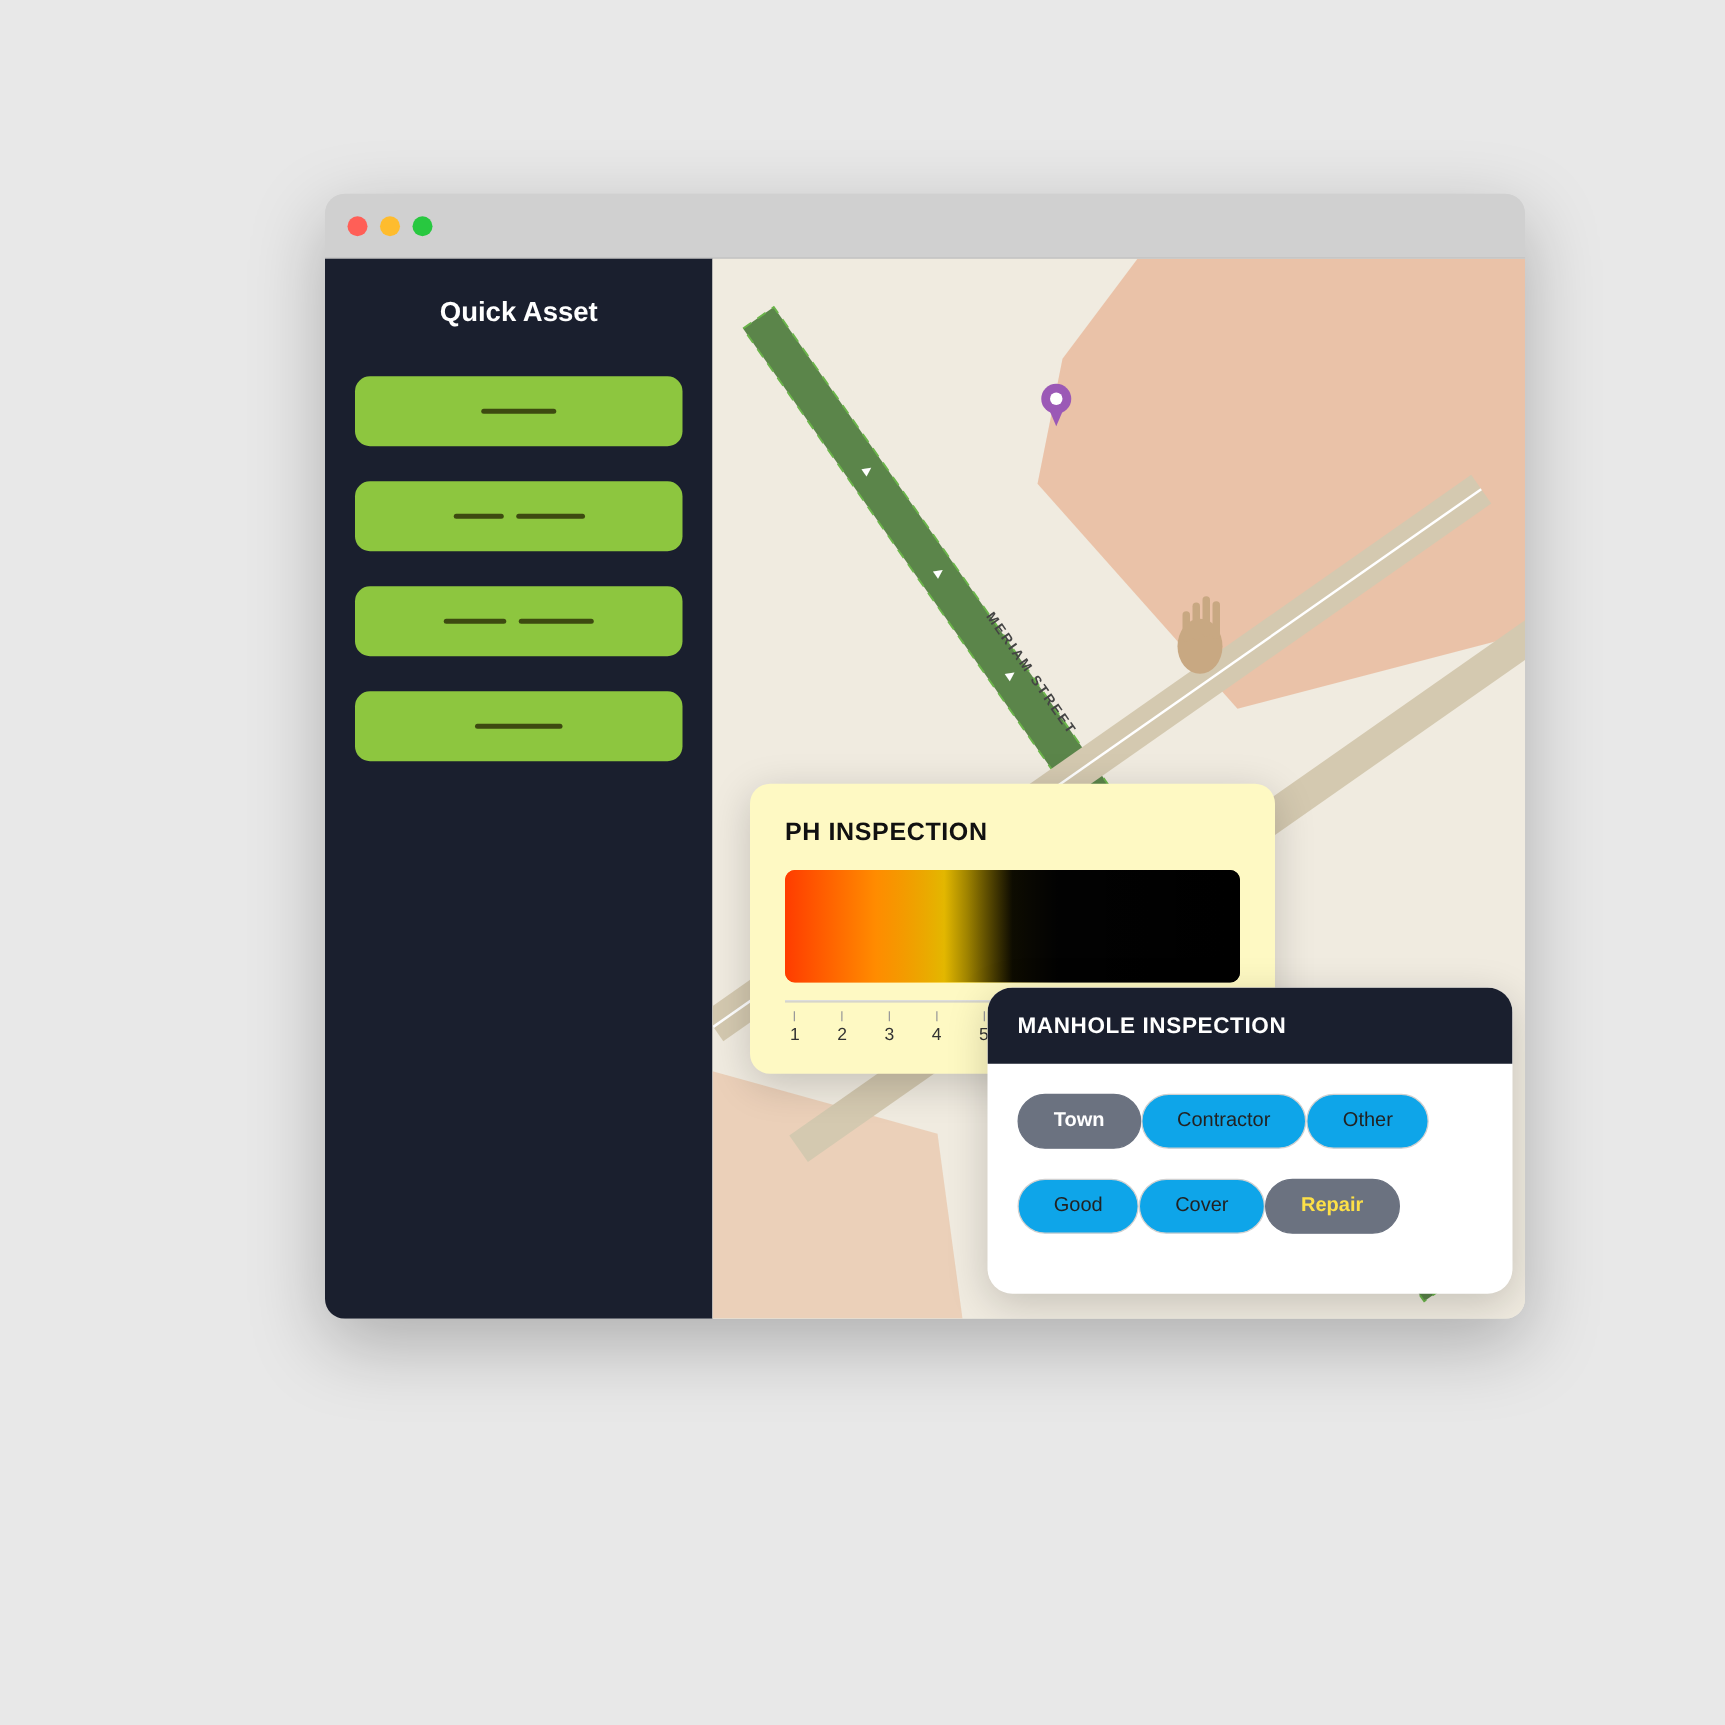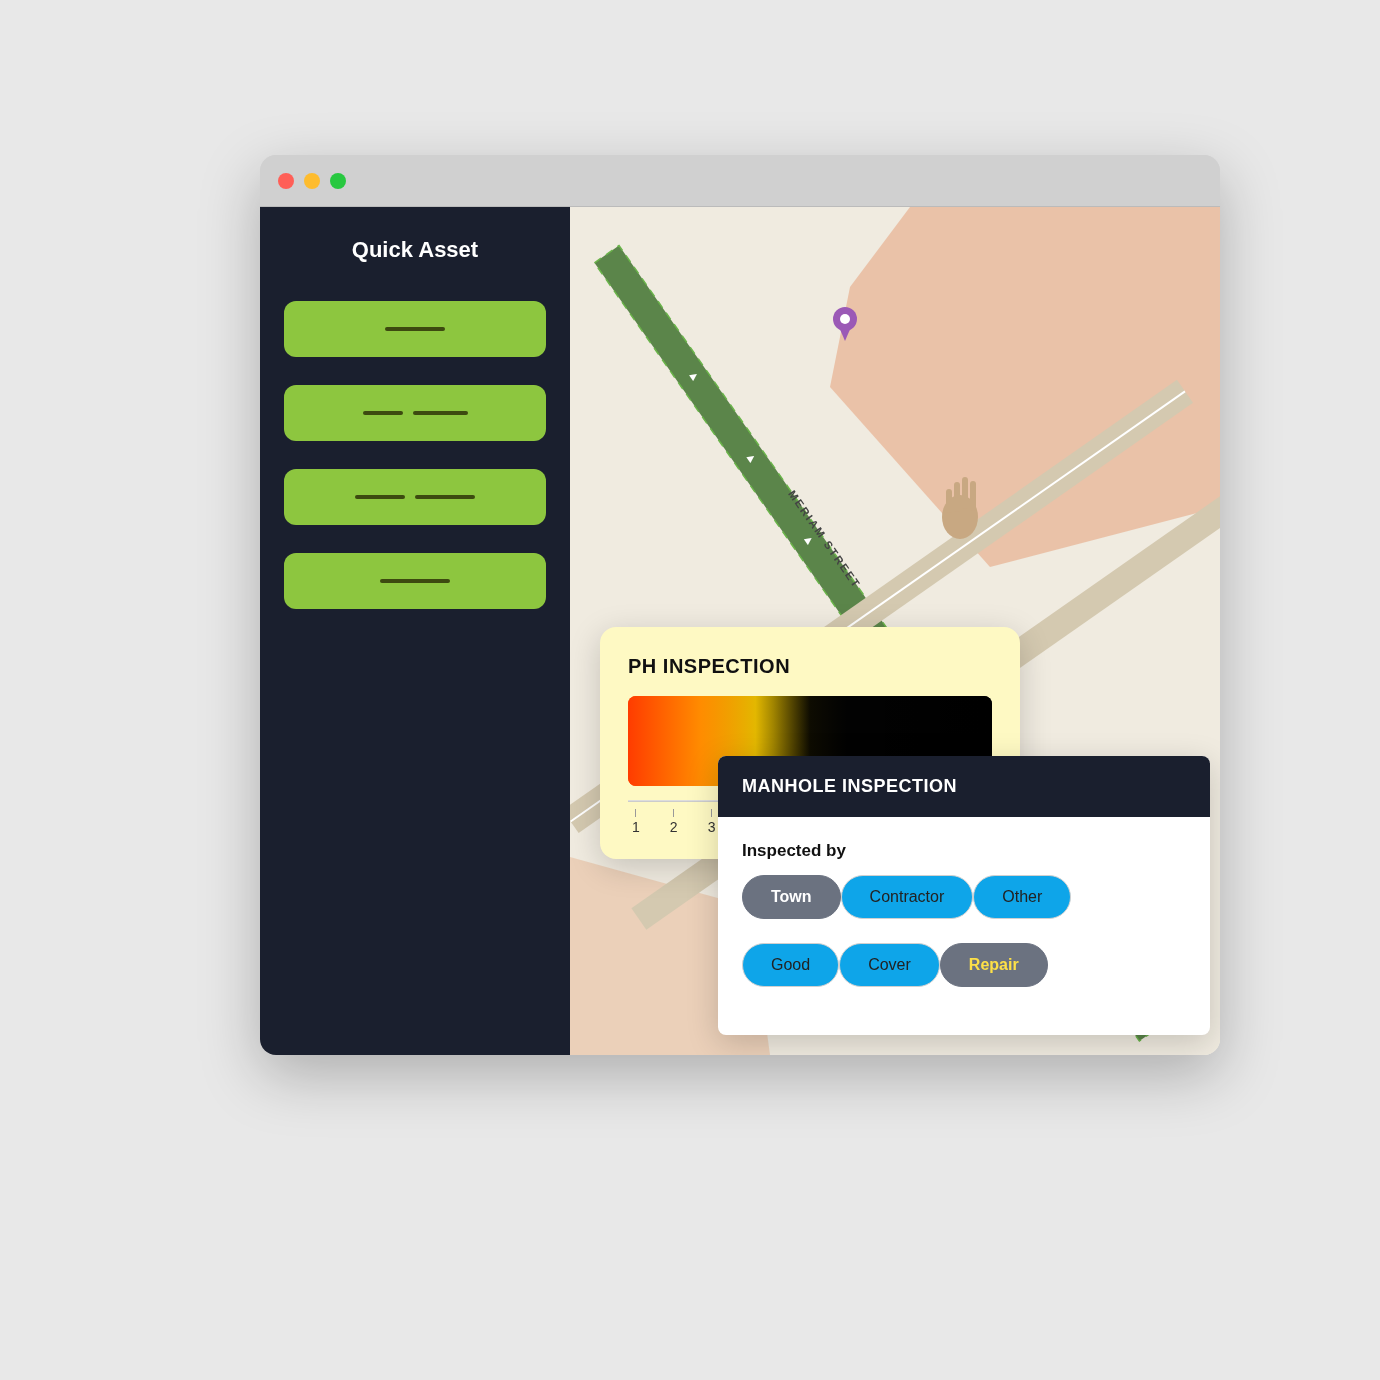--- a/index.html
+++ b/index.html
@@ -195,23 +195,23 @@
       font-size: 14px;
       color: #333;
       font-weight: 500;
     }
 
     
     .manhole-card {
       position: absolute;
       bottom: 20px;
       right: 10px;
-      width: 492px;
+      width: 420px;
       background: white;
-      border-radius: 8px;
+      border-radius: 20px;
       box-shadow: 0 8px 32px rgba(0,0,0,0.18);
       overflow: hidden;
       z-index: 10;
     }
 
     .manhole-header {
       background: #1a1f2e;
       padding: 20px 24px;
     }
 
@@ -392,21 +392,20 @@
               <span class="ph-tick-label">10</span>
             </div>
           </div>
         </div>
 
         <div class="manhole-card">
           <div class="manhole-header">
             <div class="manhole-title">MANHOLE INSPECTION</div>
           </div>
           <div class="manhole-body">
-            <div class="field-label">Inspected by</div>
             <div class="button-group">
               <button class="toggle-btn active-dark">Town</button>
               <button class="toggle-btn">Contractor</button>
               <button class="toggle-btn">Other</button>
             </div>
             <div class="button-group">
               <button class="toggle-btn">Good</button>
               <button class="toggle-btn">Cover</button>
               <button class="toggle-btn active-repair">Repair</button>
             </div>

